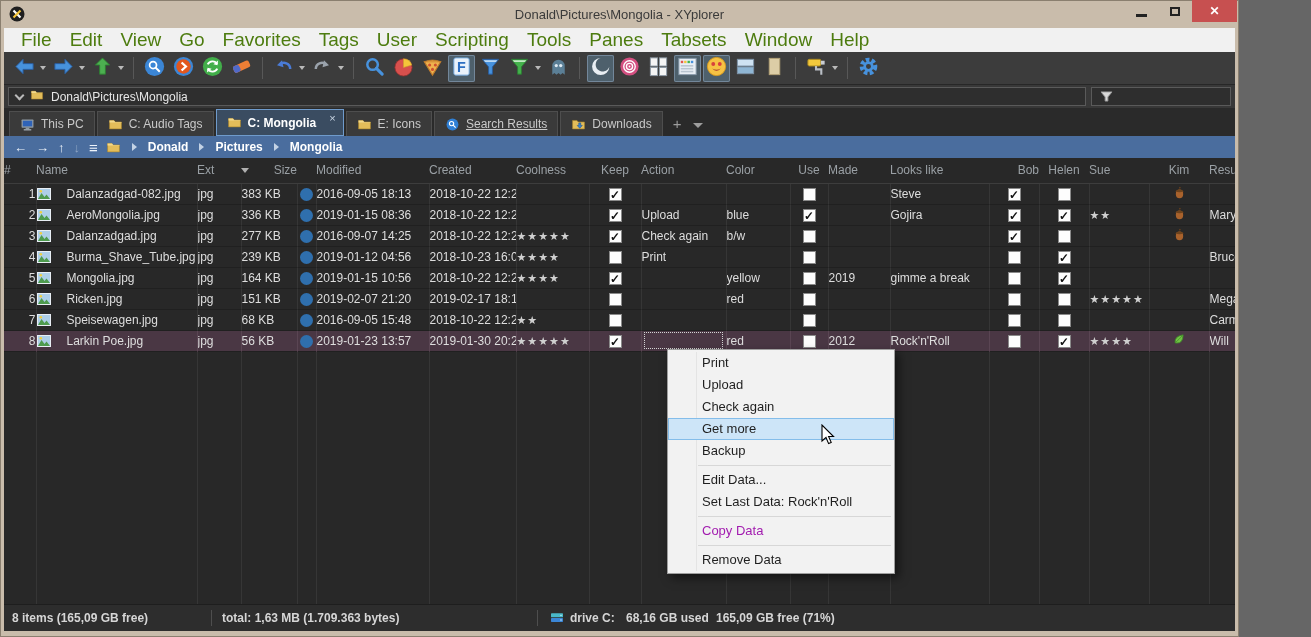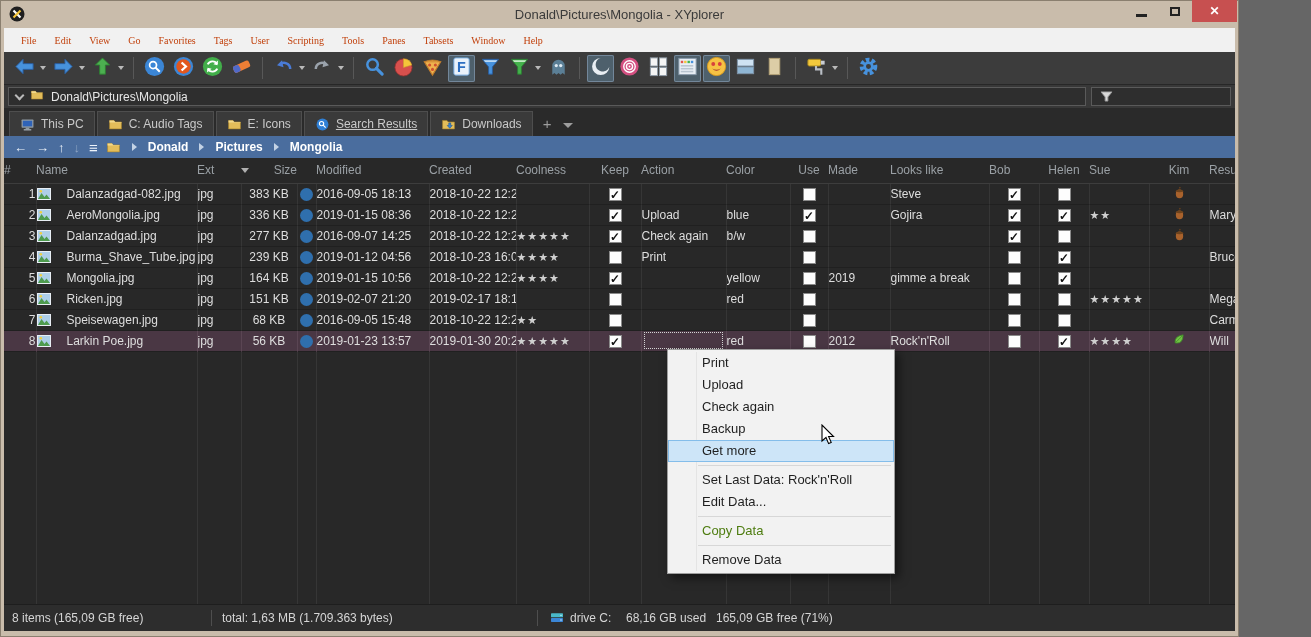--- a/index.html
+++ b/index.html
@@ -11,21 +11,21 @@
   .applogo{margin-left:9px;display:flex;align-items:center;}
   .title{position:absolute;left:0;right:0;text-align:center;font-size:13px;color:#3a3a3a;}
   .wincontrols{position:absolute;right:2px;top:0;height:24px;display:flex;}
   .wc{width:34px;height:22px;display:flex;align-items:center;justify-content:center;color:#222;font-size:13px;cursor:default;}
   .wc.close{width:45px;background:#c75050;color:#fff;font-size:12px;font-weight:bold;}
   .maxglyph{display:inline-block;width:10px;height:9px;border:2px solid #222;}
   .minglyph{display:inline-block;width:11px;height:3px;background:#222;margin-top:8px;}
 
   
   .menubar{position:absolute;left:4px;right:4px;top:28px;height:24px;background:#f1f1f1;display:flex;align-items:center;padding-left:8px;}
-  .menu-item{padding:0 9px;font-size:10px;color:#c2410c;height:100%;display:flex;align-items:center;font-family:Liberation Serif, serif;}
+  .menu-item{padding:0 9px;font-size:19px;color:#4d7c0f;height:100%;display:flex;align-items:center;}
 
   
   .main{position:absolute;left:4px;right:4px;top:52px;bottom:6px;background:#2b2b2b;display:flex;flex-direction:column;}
 
   
   .toolbar{height:33px;background:#3c3c3c;border-bottom:1px solid #272727;display:flex;align-items:center;padding-left:6px;}
   .tbtn{height:27px;min-width:27px;display:flex;align-items:center;justify-content:center;border-radius:2px;margin:0 1px;position:relative;}
   .tbtn.pressed{background:#4e606c;box-shadow:inset 0 0 0 1px #73879a;}
   .tb-caret{width:0;height:0;border-left:3.5px solid transparent;border-right:3.5px solid transparent;border-top:4px solid #b9b9b9;margin:0 3px 0 1px;}
   .tsep{width:1px;height:22px;background:#585858;margin:0 6px;}
@@ -57,21 +57,21 @@
   .pane{flex:1;background:#282828;overflow:hidden;position:relative;}
   table.files{border-collapse:collapse;table-layout:fixed;width:1303px;}
   table.files th{height:25px;font-size:12px;font-weight:normal;color:#9aa0a5;text-align:left;white-space:nowrap;overflow:hidden;border-bottom:1px solid #3d3d3d;padding:0;}
   table.files td{height:21px;font-size:12px;color:#dedede;white-space:nowrap;overflow:hidden;border-right:1px solid #363636;border-bottom:1px solid rgba(0,0,0,.18);padding:0;}
   tr.filerow.selected td{background:#4a3744;border-right-color:#5a4553;}
   td.c-num,th.c-num{text-align:right;padding-right:7px;color:#909090;}
   th.c-num{color:#9aa0a5;}
   td.c-name{padding-left:4px;}
   .namewrap{display:flex;align-items:center;gap:16px;}
   td.c-ext,th.c-ext{padding-left:9px;}
-  td.c-size{text-align:center;padding-right:5px;}
+  td.c-size{text-align:left;padding-right:5px;}
   th.c-size{padding:0 5px 0 17px;}
   .sizehead{display:flex;justify-content:space-between;align-items:center;}
   .sortcaret{width:0;height:0;border-left:4px solid transparent;border-right:4px solid transparent;border-top:5px solid #b0b0b0;}
   td.c-dot{text-align:center;}
   .bluedot{display:inline-block;width:13px;height:13px;border-radius:50%;background:#2f6fad;vertical-align:middle;}
   td.c-modified,th.c-modified{padding-left:6px;}
   td.c-created,th.c-created{padding-left:6px;}
   td.c-coolness,th.c-coolness{padding-left:7px;}
   .stars{color:#cfcfcf;font-size:11px;letter-spacing:1px;}
   td.c-keep,td.c-use,td.c-bob,td.c-helen,th.c-keep,th.c-use,th.c-bob,th.c-helen{text-align:center;}
@@ -82,29 +82,29 @@
   td.c-color,th.c-color{padding-left:7px;}
   td.c-made,th.c-made{padding-left:5px;}
   td.c-looks,th.c-looks{padding-left:5px;}
   td.c-sue,th.c-sue{padding-left:6px;}
   td.c-kim,th.c-kim{text-align:center;}
   td.c-manager,th.c-manager{padding-left:9px;}
   tr.filler td{height:253px;border-bottom:none;}
 
   
   .statusbar{height:27px;background:#2d2d2d;border-top:1px solid #1e1e1e;position:relative;color:#d6d6d6;font-size:12px;}
-  .sb{position:absolute;top:50%;transform:translateY(-50%);white-space:nowrap;}
+  .sb{position:absolute;top:50%;transform:translateY(-50%);white-space:nowrap;font-weight:bold;}
   .sbsep{position:absolute;top:5px;width:1px;height:16px;background:#4e4e4e;}
 
   
   .ctxmenu{position:absolute;left:667px;top:349px;width:228px;background:#f2f2f2;border:1px solid #9e9e9e;box-shadow:4px 4px 9px rgba(0,0,0,.5);padding:2px 0;z-index:40;}
   .ctxmenu::before{content:"";position:absolute;left:28px;top:2px;bottom:2px;width:1px;background:#e4e4e4;}
   .ctx-item{height:22px;line-height:20px;padding-left:33px;font-size:13px;color:#1f1f1f;border:1px solid transparent;position:relative;}
   .ctx-item.hl{background:#cde5f8;border-color:#84bdea;}
-  .ctx-item.disabled{color:#4d7c0f;}
+  .ctx-item.disabled{color:#a21caf;}
   .ctx-sep{height:1px;background:#d7d7d7;margin:3px 3px 3px 30px;}
 
   
   .cursor{position:absolute;left:821px;top:424px;z-index:60;}
 </style>
 </head>
 <body>
 
 <div class="window">
 
@@ -365,20 +365,30 @@
           <span>This PC</span>
         </div>
         <div class="tab">
           <span style="display: flex;">
             <svg viewBox="0 0 24 24" width="15" height="15">
               <path d="M2.5 5.5 h7 l2 2.5 h10 v11 h-19 Z" fill="#e3bd5a" stroke="#a8832c"></path>
               <path d="M2.5 8.7 h19 v-0.7 h-10 l-2 -2.5 h-7 Z" fill="#f3d98c"></path>
             </svg>
           </span>
           <span>C: Audio Tags</span>
+        </div>
+        <div class="tab active">
+          <span style="display: flex;">
+            <svg viewBox="0 0 24 24" width="15" height="15">
+              <path d="M2.5 5.5 h7 l2 2.5 h10 v11 h-19 Z" fill="#e3bd5a" stroke="#a8832c"></path>
+              <path d="M2.5 8.7 h19 v-0.7 h-10 l-2 -2.5 h-7 Z" fill="#f3d98c"></path>
+            </svg>
+          </span>
+          <span>C: Mongolia</span>
+          <span class="tabclose">×</span>
         </div>
         <div class="tab">
           <span style="display: flex;">
             <svg viewBox="0 0 24 24" width="15" height="15">
               <path d="M2.5 5.5 h7 l2 2.5 h10 v11 h-19 Z" fill="#e3bd5a" stroke="#a8832c"></path>
               <path d="M2.5 8.7 h19 v-0.7 h-10 l-2 -2.5 h-7 Z" fill="#f3d98c"></path>
             </svg>
           </span>
           <span>E: Icons</span>
         </div>
@@ -462,21 +472,21 @@
               <th class="c-dot"></th>
               <th class="c-modified">Modified</th>
               <th class="c-created">Created</th>
               <th class="c-coolness">Coolness</th>
               <th class="c-keep" style="text-align: center;">Keep</th>
               <th class="c-action">Action</th>
               <th class="c-color">Color</th>
               <th class="c-use" style="text-align: center;">Use</th>
               <th class="c-made">Made</th>
               <th class="c-looks">Looks like</th>
-              <th class="c-bob" style="text-align: left;">Bob</th>
+              <th class="c-bob" style="text-align: right;">Bob</th>
               <th class="c-helen" style="text-align: center;">Helen</th>
               <th class="c-sue">Sue</th>
               <th class="c-kim" style="text-align: center;">Kim</th>
               <th class="c-manager">Results</th>
             </tr>
           </thead>
         <tbody>
             <tr class="filerow">
               <td class="c-num">1</td>
               <td class="c-name">
@@ -791,25 +801,25 @@
       <span class="sb" style="left:566px">drive C:</span>
       <span class="sb" style="left:622px">68,16 GB used</span>
       <span class="sb" style="left:712px">165,09 GB free (71%)</span>
     </div>
   </div>
 
   <div class="ctxmenu">
       <div class="ctx-item">Print</div>
       <div class="ctx-item">Upload</div>
       <div class="ctx-item">Check again</div>
+      <div class="ctx-item hl">Get more</div>
       <div class="ctx-item">Backup</div>
-      <div class="ctx-item hl">Get more</div>
       <div class="ctx-sep"></div>
+      <div class="ctx-item">Edit Data...</div>
       <div class="ctx-item">Set Last Data: Rock'n'Roll</div>
-      <div class="ctx-item">Edit Data...</div>
       <div class="ctx-sep"></div>
       <div class="ctx-item disabled">Copy Data</div>
       <div class="ctx-sep"></div>
       <div class="ctx-item">Remove Data</div>
     </div>
 
   <div class="cursor">
     <svg width="17" height="23" viewBox="0 0 17 23">
         <polygon points="1,1 1,17 5,13.5 7.6,19.6 10.2,18.4 7.6,12.5 12.5,12.5" fill="#fff" stroke="#000" stroke-width="1.1"></polygon>
       </svg>

